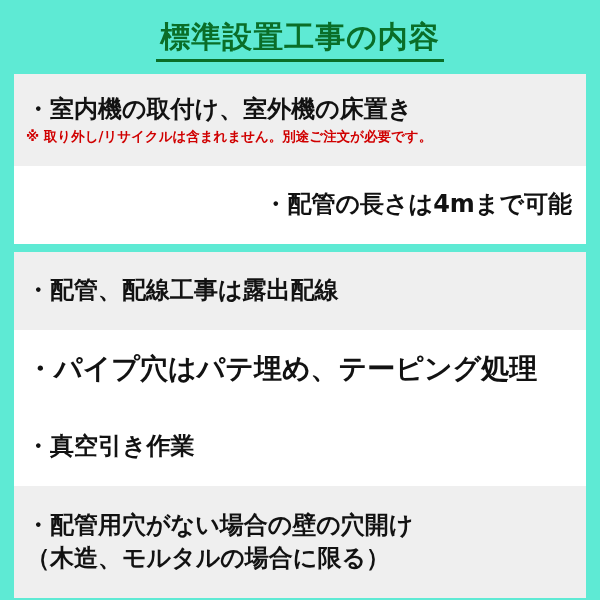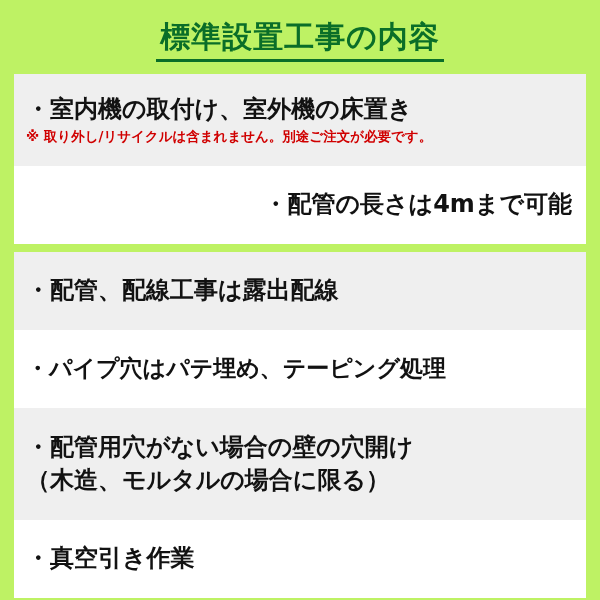--- a/index.html
+++ b/index.html
@@ -11,21 +11,21 @@
     height: 600px;
     background: #ffffff;
     font-family: "DejaVu Sans", "Liberation Sans", sans-serif;
     overflow: hidden;
   }
   .sheet {
     width: 600px;
     height: 600px;
     box-sizing: border-box;
     padding: 14px 14px 0 14px;
-    background: #bef264;
+    background: #5eead4;
     display: flex;
     flex-direction: column;
   }
   .title-wrap {
     text-align: center;
     padding: 4px 0 12px 0;
   }
   .title {
     display: inline-block;
     font-size: 30px;
@@ -56,21 +56,21 @@
   }
   .row-main {
     font-size: 24px;
     font-weight: bold;
     color: #121212;
     line-height: 1.35;
     letter-spacing: 0px;
     white-space: nowrap;
   }
   .row-main.small {
-    font-size: 23px;
+    font-size: 28px;
   }
   .row-sub {
     margin-top: 3px;
     font-size: 13.5px;
     font-weight: bold;
     color: #d00000;
     line-height: 1.3;
     white-space: nowrap;
   }
   .row-line2 {
@@ -116,27 +116,27 @@
         <span>・</span><span>配管、配線工事は露出配線</span>
       </div>
     </div>
 
     <div class="row even r4">
       <div class="row-main small">
         <span>・</span><span>パイプ穴はパテ埋め、テーピング処理</span>
       </div>
     </div>
 
+    <div class="row even r6">
+      <div class="row-main">
+        <span>・</span><span>真空引き作業</span>
+      </div>
+    </div>
+
     <div class="row odd r5">
       <div class="row-main">
         <span>・</span><span>配管用穴がない場合の壁の穴開け</span>
       </div>
       <div class="row-line2">（木造、モルタルの場合に限る）</div>
     </div>
 
-    <div class="row even r6">
-      <div class="row-main">
-        <span>・</span><span>真空引き作業</span>
-      </div>
-    </div>
-
   </div>
 </div>
 
 </body></html>

